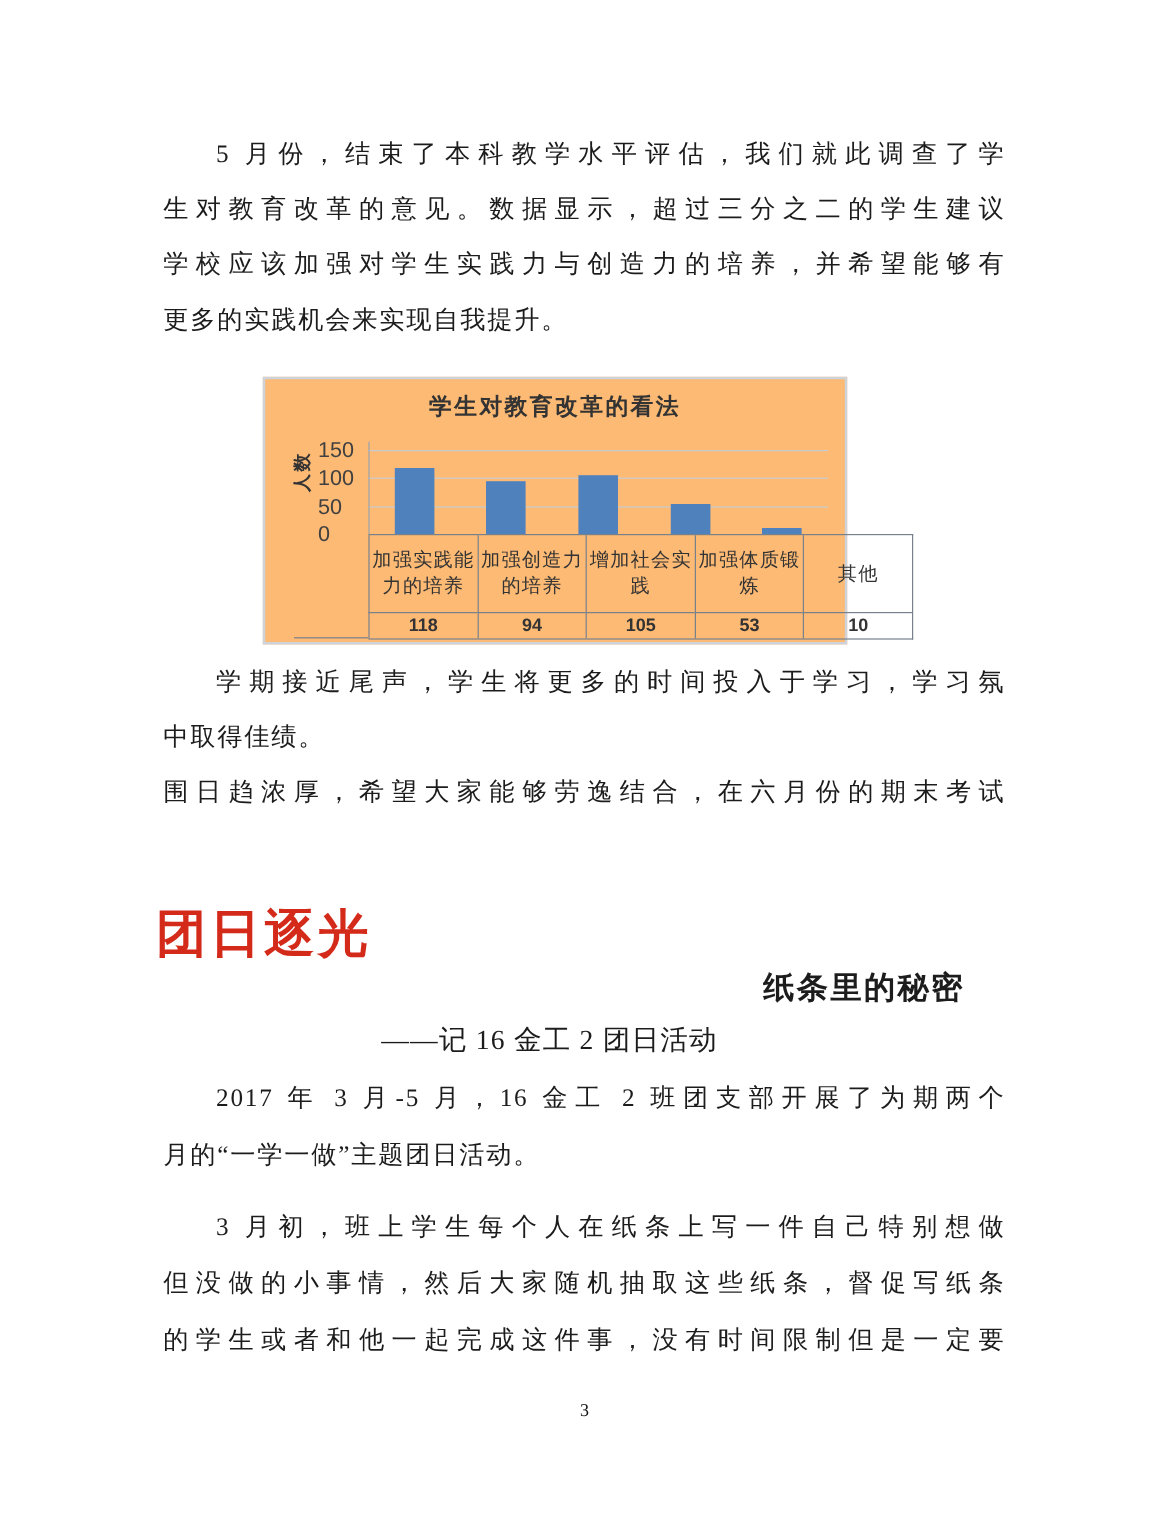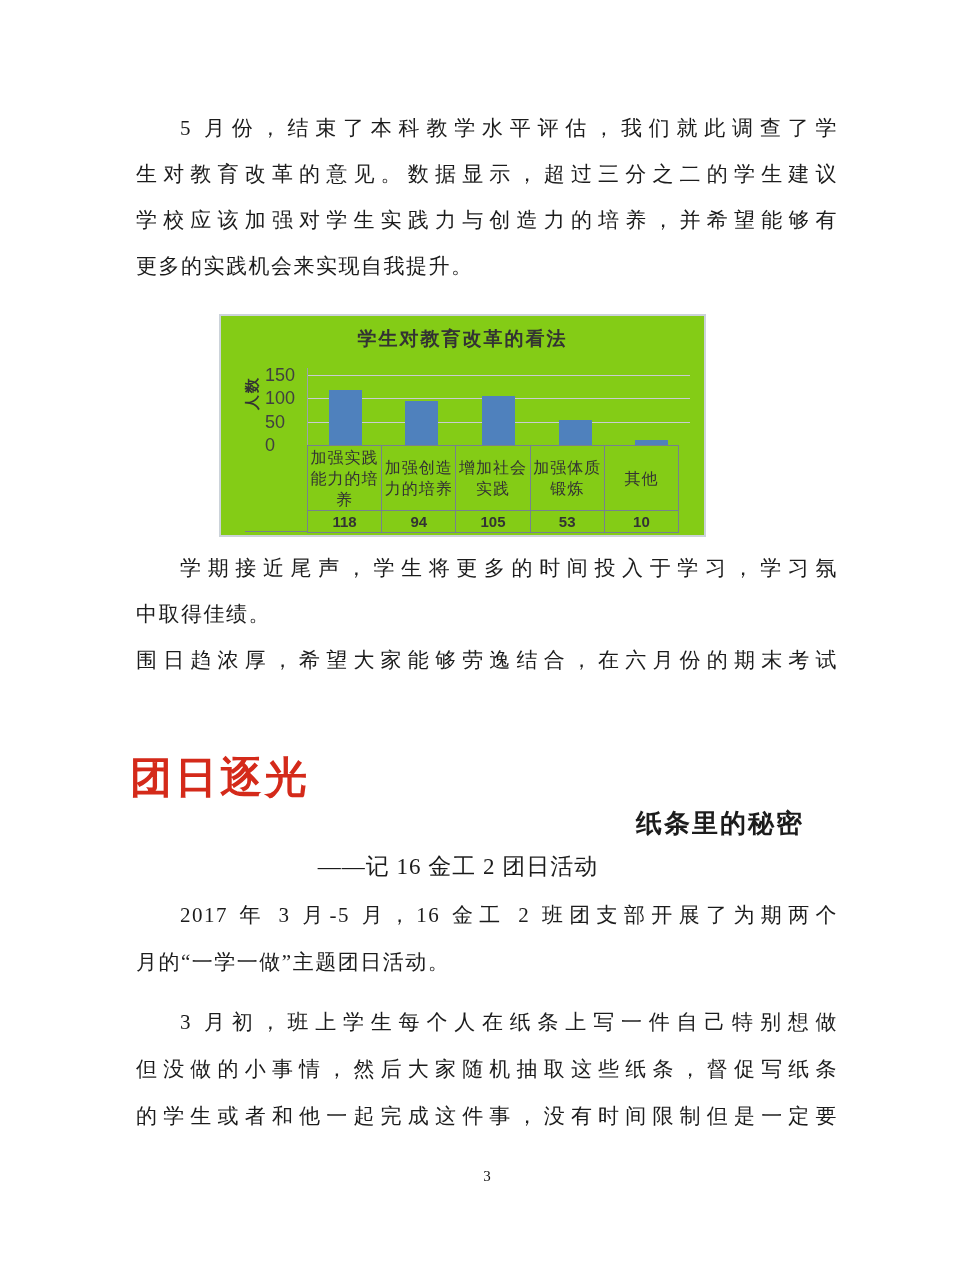--- a/index.html
+++ b/index.html
@@ -35,21 +35,21 @@
   }
 
   .page-num{
     position:absolute;left:0;top:1168px;width:974px;text-align:center;
     font-size:15px;color:#111;
   }
 
   
   .chart-box{
     position:absolute;left:219px;top:314px;width:487px;height:223px;
-    border:2px solid #ccd3da;box-sizing:border-box;background:#84cc16;
+    border:2px solid #ccd3da;box-sizing:border-box;background:#fdba74;
     font-family:"Liberation Sans","DejaVu Sans",sans-serif;color:#404040;
   }
   .chart-title{
     position:absolute;left:0;top:10px;width:100%;text-align:center;
     font-size:19px;font-weight:bold;color:#333;letter-spacing:2px;
   }
   .chart-ylabel{
     position:absolute;left:0px;top:67px;width:62px;height:20px;
     display:flex;align-items:center;justify-content:center;
     transform:rotate(-90deg);font-size:15px;font-weight:bold;letter-spacing:2px;color:#333;
@@ -59,21 +59,21 @@
   }
   .gridline{position:absolute;height:0;border-top:1px solid #c9ccd1;}
   .yaxis{position:absolute;width:0;border-left:1px solid #9aa3ad;}
   .plot{
     position:absolute;left:86px;top:50px;width:383px;height:79px;
     display:flex;
   }
   .plot .col{flex:1;display:flex;align-items:flex-end;justify-content:center;}
   .plot .bar{width:33px;background:#4f81bd;}
   .ctable{
-    position:absolute;left:86px;top:129px;width:372px;
+    position:absolute;left:86px;top:129px;width:454px;
     border-top:1px solid #77818d;border-bottom:1px solid #77818d;border-right:1px solid #77818d;
     box-sizing:border-box;
   }
   .ctable .row{display:grid;grid-template-columns:repeat(5,1fr);}
   .ctable .cell{
     border-left:1px solid #77818d;box-sizing:border-box;
     display:flex;align-items:center;justify-content:center;text-align:center;
   }
   .ctable .labels .cell{height:64px;font-size:16px;line-height:21px;color:#333;letter-spacing:1px;padding:1px 2px;}
   .ctable .values .cell{height:22px;border-top:1px solid #77818d;font-size:15px;font-weight:bold;color:#333;}

